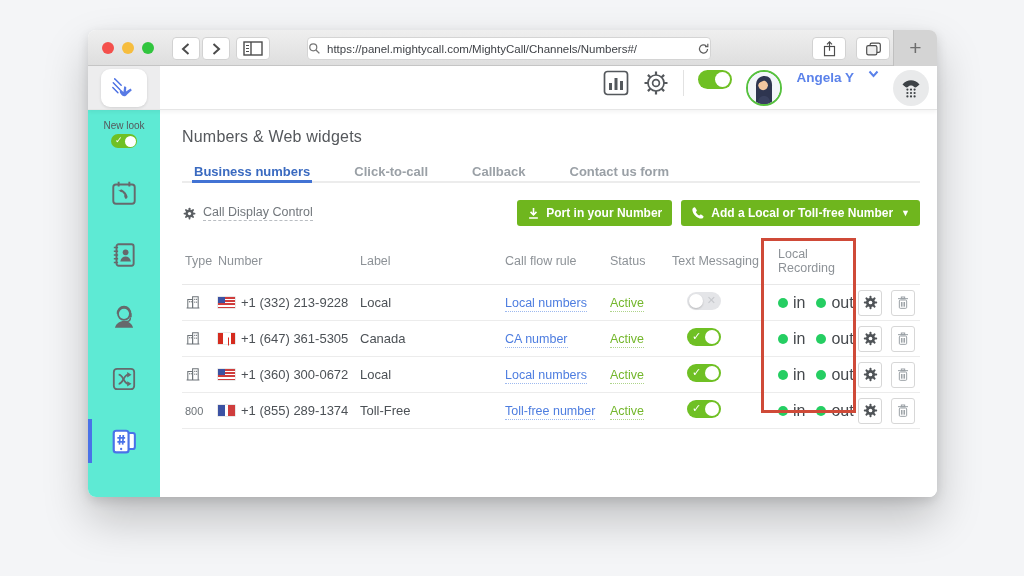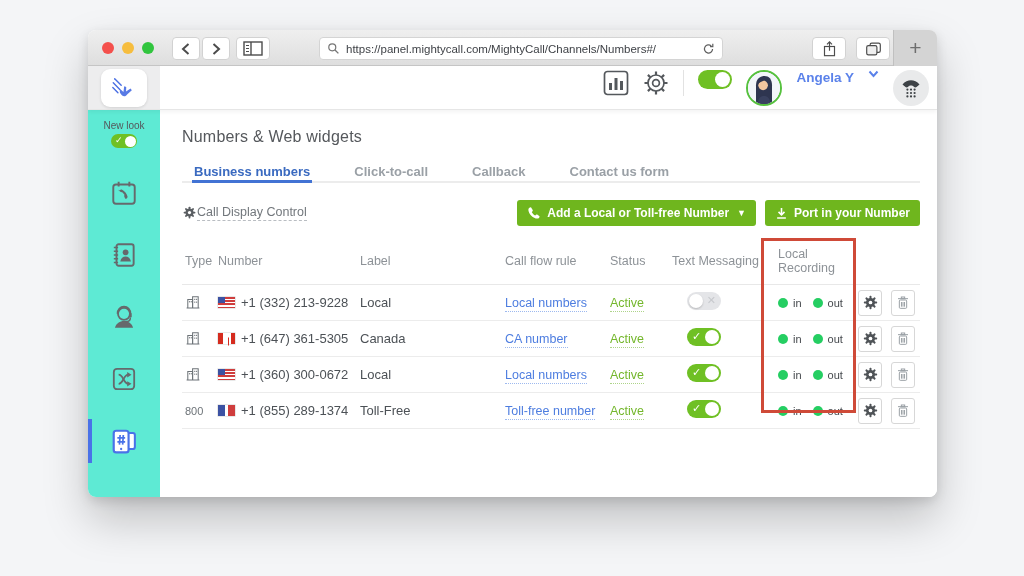--- a/index.html
+++ b/index.html
@@ -12,22 +12,22 @@
   .chrome{position:relative;height:36px;background:linear-gradient(#efefef,#dedede);
     border-bottom:1px solid #c6c6c6}
   .chrome *{position:absolute}
   .light{width:12px;height:12px;border-radius:50%;top:12px}
   .light.red{left:14px;background:#f4504c}.light.yellow{left:34px;background:#f6bd3e}
   .light.green{left:54px;background:#31c53e}
   .nav-btn,.tool-btn{top:7px;width:28px;height:23px;background:#fff;border:1px solid #d2d2d2;
     border-radius:4px;display:flex;align-items:center;justify-content:center;position:absolute}
   .nav-back{left:84px}.nav-fwd{left:114px}.btn-sidebar{left:148px;width:34px}
   .btn-share{left:724px;width:34px}.btn-tabs{left:768px;width:34px}
-  .url-bar{left:231px;top:7px;width:404px;height:23px;background:#fff;border:1px solid #d4d4d4;
-    border-radius:4px;display:flex;align-items:center;padding:0 7px;gap:6px}
+  .url-bar{left:219px;top:7px;width:404px;height:23px;background:#fff;border:1px solid #d4d4d4;
+    border-radius:4px;display:flex;align-items:center;padding:0 0;gap:6px}
   .url-bar *{position:static}
   .url-text{font-size:11.5px;color:#3f4247;white-space:nowrap;flex:1;overflow:hidden}
   .tabstrip{right:0;top:0;width:44px;height:36px;background:#d4d4d4;border-left:1px solid #c0c0c0;
     display:flex;align-items:center;justify-content:center;color:#6e6e6e;font-size:21px;font-weight:300}
   
   .app-header{position:relative;height:44px;background:#fff;border-bottom:1px solid #e6e6e6;
     box-shadow:0 2px 4px rgba(0,0,0,.05);z-index:5;display:flex;align-items:center}
   .logo-cell{width:72px;height:100%;background:#ededee;display:flex;align-items:center;justify-content:center}
   .logo-card{width:46px;height:38px;background:#fff;border-radius:9px;display:flex;align-items:center;
     justify-content:center;box-shadow:0 1px 3px rgba(0,0,0,.12)}
@@ -49,21 +49,21 @@
   .side-list{margin-top:14px}
   .side-item{height:62px;display:flex;align-items:center;justify-content:center;position:relative}
   .side-item.active::before{content:"";position:absolute;left:0;top:9px;bottom:9px;width:4px;background:#4a72e8}
   
   .content{flex:1;background:#fff;padding:0 17px 0 22px;position:relative}
   .page-title{margin-top:18px;font-size:16px;font-weight:400;color:#55585c;letter-spacing:.2px}
   .tabs{display:flex;gap:40px;margin-top:18px;padding-left:10px;border-bottom:2px solid #ececec}
   .tab{font-size:13px;font-weight:700;color:#9aa0a6;padding:0 2px 1px;border-bottom:3px solid transparent;margin-bottom:-2px;cursor:pointer}
   .tab.active{color:#3a6ac0;border-bottom-color:#4273d4}
   .toolbar{display:flex;align-items:center;margin-top:17px;height:26px}
-  .cdc{display:flex;align-items:flex-start;cursor:pointer}
+  .cdc{display:flex;align-items:flex-end;gap:6px;cursor:pointer}
   .cdc-label{font-size:12.5px;color:#72777c;border-bottom:1px dashed #b9bdc2;padding-bottom:1px}
   .toolbar .spacer{flex:1}
   .gbtn{background:#6fb61e;color:#fff;font-size:12px;font-weight:700;height:26px;border:none;
     border-radius:3px;display:flex;align-items:center;gap:6px;padding:0 10px;margin-left:9px;cursor:pointer;
     font-family:"Liberation Sans",sans-serif}
   .gbtn .caret{font-size:9px;margin-left:2px}
   
   .table-wrap{position:relative;margin-top:14px}
   .thead,.row{display:grid;grid-template-columns:33px 145px 145px 105px 62px 98px 88px 62px;align-items:center}
   .thead{color:#8d9297;font-size:12.5px;padding:7px 0 9px;border-bottom:1px solid #e8e8e8}
@@ -83,21 +83,21 @@
   .status-link{font-size:12.5px;color:#74b72c;border-bottom:1px dotted #aed489;padding-bottom:1px;cursor:pointer}
   .cell-sms{padding-left:15px}
   .tgl{width:34px;height:18px;border-radius:9px;position:relative;display:inline-block;cursor:pointer}
   .tgl.on{background:#6fc024}
   .tgl.on::after{content:"";position:absolute;right:2px;top:2px;width:14px;height:14px;border-radius:50%;background:#fff}
   .tgl.on::before{content:"✓";position:absolute;left:5px;top:1.5px;color:#fff;font-size:11px;font-weight:700}
   .tgl.off{background:#e4e5e8}
   .tgl.off::after{content:"";position:absolute;left:2px;top:2px;width:14px;height:14px;border-radius:50%;
     background:#fff;box-shadow:0 1px 2px rgba(0,0,0,.2)}
   .tgl.off::before{content:"✕";position:absolute;right:5px;top:1.5px;color:#c7c9cd;font-size:11px;font-weight:700}
-  .cell-rec{display:flex;align-items:center;gap:5px;padding-left:8px;font-size:11px;color:#45494d}
+  .cell-rec{display:flex;align-items:center;gap:5px;padding-left:8px;font-size:16px;color:#45494d}
   .dot{width:10px;height:10px;border-radius:50%;background:#25ce62;display:inline-block}
   .dot.out{margin-left:6px}
   .cell-actions{display:flex;justify-content:flex-end;gap:9px;padding-right:5px}
   .sq-btn{width:26px;height:26px;background:#fff;border:1px solid #d7d7d7;border-radius:3px;
     display:flex;align-items:center;justify-content:center;cursor:pointer}
   .annotation{position:absolute;left:579px;top:-2px;width:95px;height:175px;
     border:3px solid #cf4a38;pointer-events:none;z-index:4}
   .footer-note{margin-top:15px;text-align:right;font-size:12.5px;color:#8b9095;padding-right:1px}
 </style>
 </head>
@@ -309,33 +309,33 @@
               <rect x="10.6" y="2.6" width="2.8" height="18.8" rx="1" transform="rotate(90 12 12)"></rect>
               <rect x="10.6" y="2.6" width="2.8" height="18.8" rx="1" transform="rotate(135 12 12)"></rect>
               <circle cx="12" cy="12" r="6.4"></circle>
             </g>
             <circle cx="12" cy="12" r="2.6" fill="#fff"></circle>
           </svg>
           <span class="cdc-label">Call Display Control</span>
         </span>
         <span class="spacer"></span>
         <button class="gbtn">
-          <svg width="14" height="14" viewBox="0 0 16 16">
-            <path d="M3.4 1.6c-.9.3-1.7 1.1-1.8 2-.3 2.3 1.1 5.2 3.3 7.4 2.2 2.2 5.1 3.6 7.4 3.3.9-.1 1.7-.9 2-1.8.1-.4 0-.8-.3-1.1l-2.4-1.6c-.4-.3-.9-.2-1.2.1l-1 1c-1.6-.7-3.3-2.4-4-4l1-1c.3-.3.4-.8.1-1.2L4.9 2c-.3-.4-.7-.5-1.1-.4z" fill="#fff"></path>
-          </svg>
-          <span>Add a Local or Toll-free Number</span>
-          <span class="caret">▼</span>
-        </button>
-        <button class="gbtn">
           <svg width="13" height="13" viewBox="0 0 14 14">
             <line x1="7" y1="1.2" x2="7" y2="8" stroke="#fff" stroke-width="1.7"></line>
             <polyline points="3.8,5.2 7,8.4 10.2,5.2" fill="none" stroke="#fff" stroke-width="1.7"></polyline>
             <line x1="2.3" y1="11.8" x2="11.7" y2="11.8" stroke="#fff" stroke-width="1.7"></line>
           </svg>
           <span>Port in your Number</span>
+        </button>
+        <button class="gbtn">
+          <svg width="14" height="14" viewBox="0 0 16 16">
+            <path d="M3.4 1.6c-.9.3-1.7 1.1-1.8 2-.3 2.3 1.1 5.2 3.3 7.4 2.2 2.2 5.1 3.6 7.4 3.3.9-.1 1.7-.9 2-1.8.1-.4 0-.8-.3-1.1l-2.4-1.6c-.4-.3-.9-.2-1.2.1l-1 1c-1.6-.7-3.3-2.4-4-4l1-1c.3-.3.4-.8.1-1.2L4.9 2c-.3-.4-.7-.5-1.1-.4z" fill="#fff"></path>
+          </svg>
+          <span>Add a Local or Toll-free Number</span>
+          <span class="caret">▼</span>
         </button>
       </div>
 
       <div class="table-wrap">
         <div class="thead">
           <span style="padding-left:3px">Type</span>
           <span style="padding-left:3px">Number</span>
           <span>Label</span>
           <span>Call flow rule</span>
           <span>Status</span>

